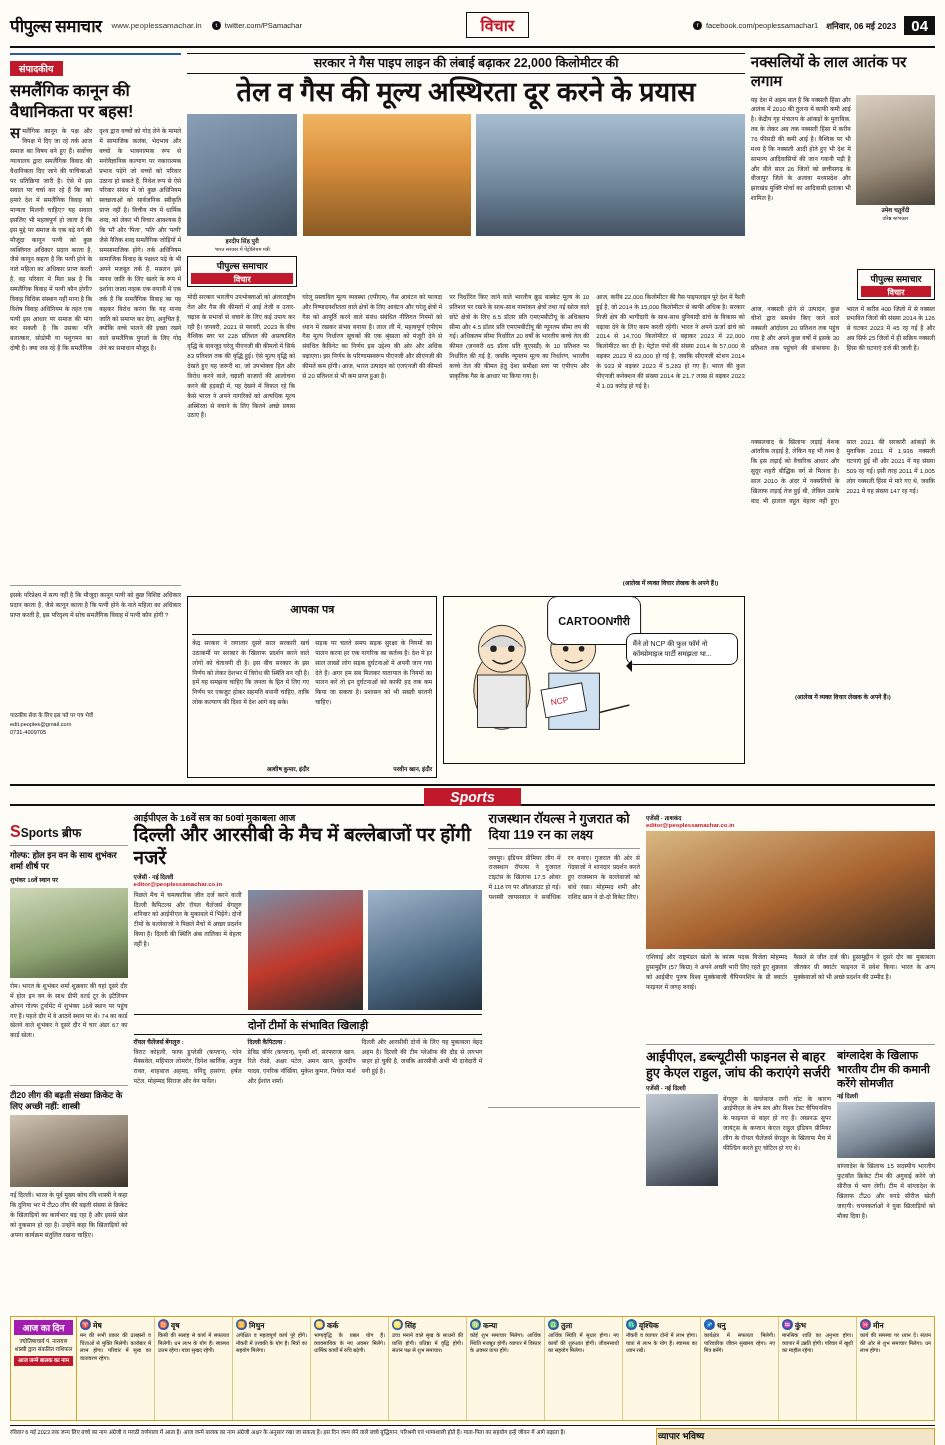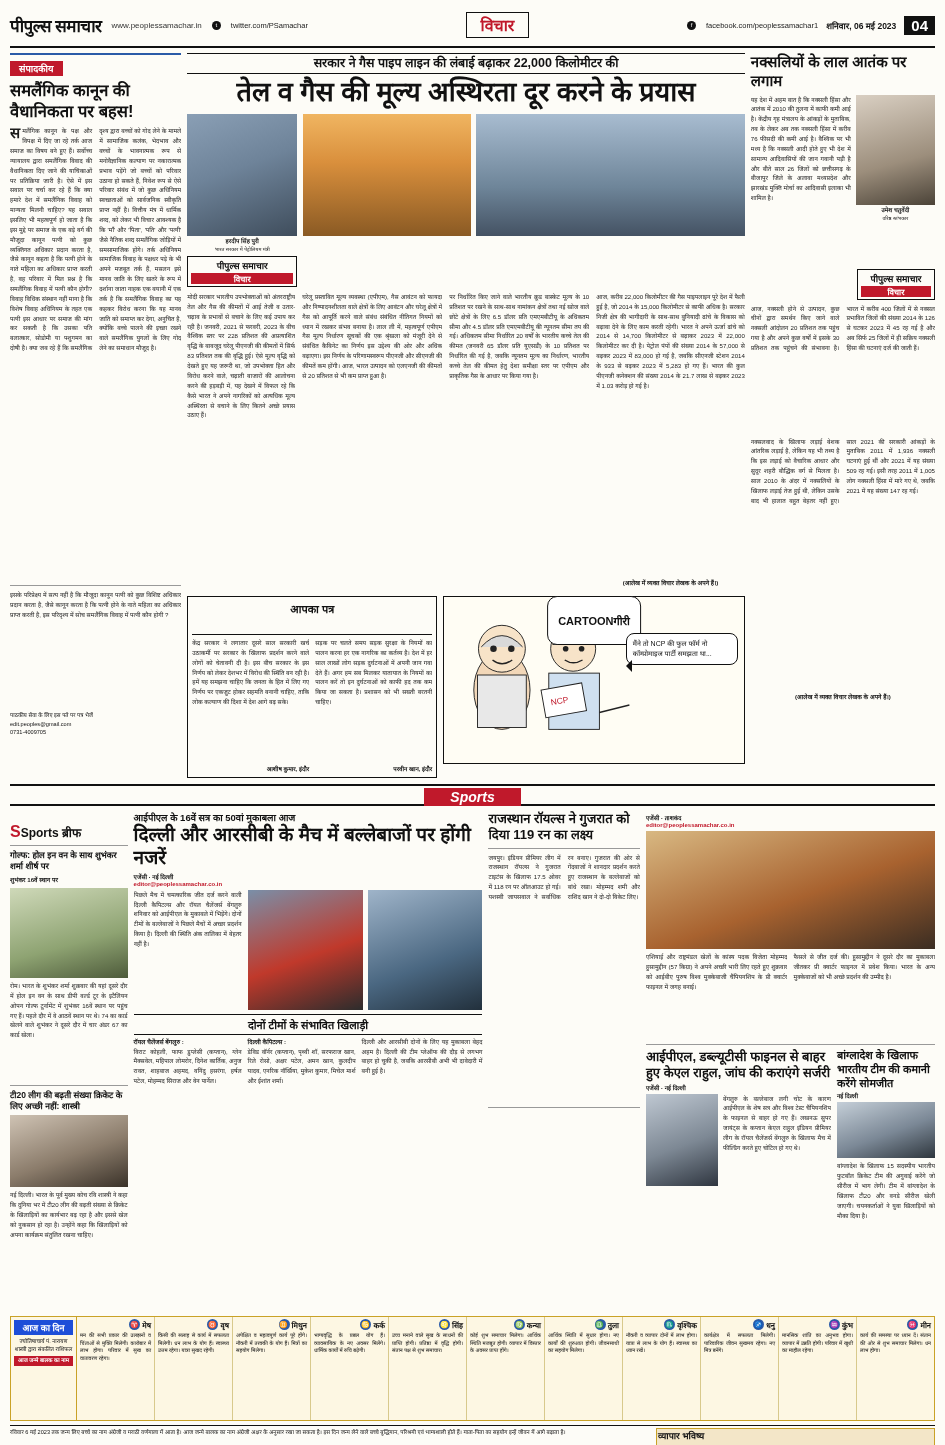--- a/index.html
+++ b/index.html
@@ -12,21 +12,21 @@
     overflow: hidden;
   }
   .page { position: relative; width:945px; height:1445px; padding: 8px 10px; }
 
   
   .masthead { display:flex; align-items:center; justify-content:space-between;
     border-bottom: 2px solid #111; padding-bottom:4px; height:40px; }
   .mh-left { display:flex; align-items:center; gap:10px; }
   .logo { font-weight:bold; font-size:17px; letter-spacing:-0.5px; white-space:nowrap; }
   .mh-url { font-size:8px; color:#333; }
-  .mh-soc { font-size:7.5px; color:#222; display:flex; align-items:center; gap:10px; }
+  .mh-soc { font-size:7.5px; color:#222; display:flex; align-items:center; gap:4px; }
   .soc-badge { width:9px;height:9px;border-radius:50%;background:#111;color:#fff;
     font-size:6px; display:inline-flex;align-items:center;justify-content:center; }
   .vichar-box { border:1px solid #111; padding:1px 14px; font-weight:bold; font-size:16px; color:#c0192b;}
   .mh-right { display:flex; align-items:center; gap:8px; }
   .mh-date { font-size:8.5px; font-weight:bold; }
   .pagenum { background:#111; color:#fff; font-weight:bold; font-size:15px; padding:1px 7px; }
 
   
   .top-area { display:flex; gap:6px; margin-top:5px; }
   .col-left { width:172px; }
@@ -98,26 +98,26 @@
   .s-hl { font-size:19px; font-weight:bold; line-height:1.2; }
   .s-hl-sm { font-size:13px; font-weight:bold; line-height:1.25; }
   .s-kick { font-size:9.5px; font-weight:bold; }
   .byline { font-size:6px; font-weight:bold; }
   .byline .em { color:#c0192b; }
 
   
   .horo { margin-top:6px; border:1px solid #c9a227; background:#fdf7e3; display:flex; height:105px; }
   .horo-head { width:66px; background:#fdf7e3; border-right:1px solid #c9a227; padding:3px;
     text-align:center; }
-  .horo-head .hh1 { background:#1d4ed8; color:#fff; font-weight:bold; font-size:9px; padding:1px 0; }
+  .horo-head .hh1 { background:#a21caf; color:#fff; font-weight:bold; font-size:9px; padding:1px 0; }
   .horo-head .hh2 { font-size:5.5px; line-height:1.4; margin-top:3px; }
   .horo-items { display:flex; flex:1; }
   .horo-i { flex:1; border-right:1px solid #d8c98c; padding:2px 3px; }
   .horo-i:last-child { border-right:none; }
-  .horo-i .sign { display:flex; align-items:center; gap:2px; justify-content:flex-end; }
+  .horo-i .sign { display:flex; align-items:center; gap:2px; justify-content:flex-start; }
   .horo-i .sign-ic { width:11px;height:11px;border-radius:50%;background:#2b5ba8;color:#fff;
     font-size:7px; display:flex;align-items:center;justify-content:center; }
   .horo-i .sign-nm { font-weight:bold; font-size:7.5px; }
   .horo-i .sign-tx { font-size:5.2px; line-height:1.45; text-align:justify; margin-top:2px; }
 
   .footer { margin-top:4px; border-top:1px solid #111; display:flex; gap:6px; padding-top:2px;}
   .footer-l { width:640px; font-size:5.6px; line-height:1.5; }
   .footer-r { flex:1; font-size:5.6px; line-height:1.5; }
   .vyapar { font-weight:bold; font-size:9px; background:#f3e6c8;
     border:1px solid #c9a227; padding:1px; margin-bottom:2px;}

